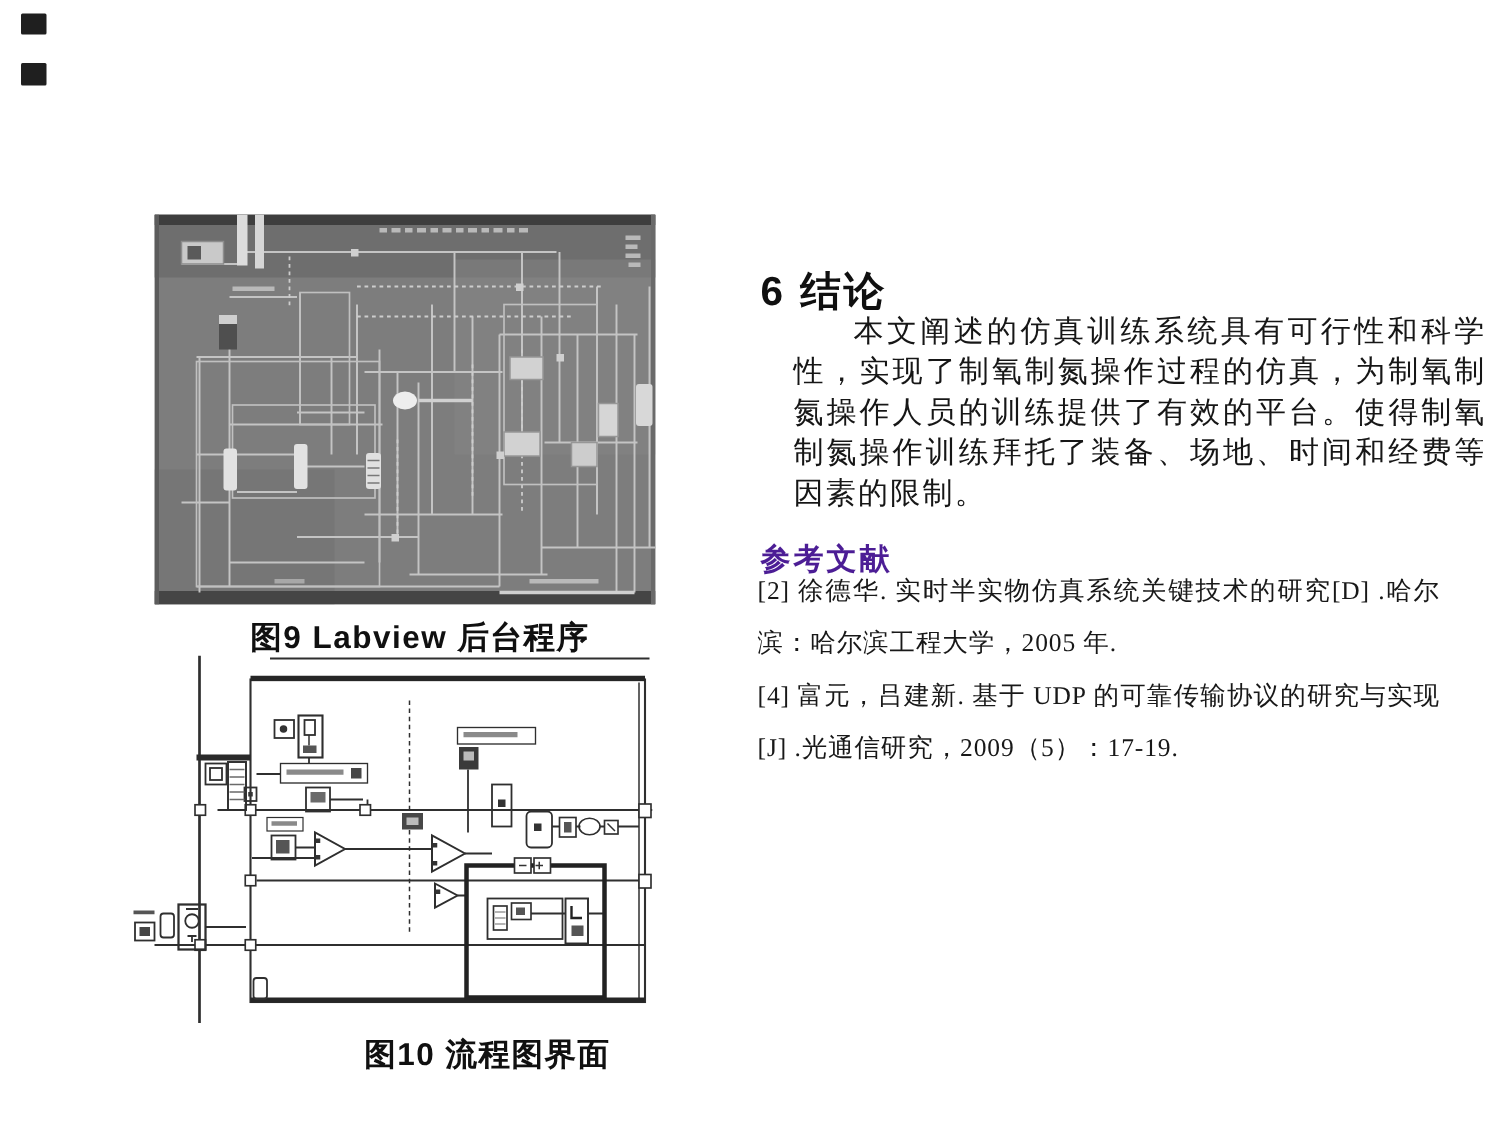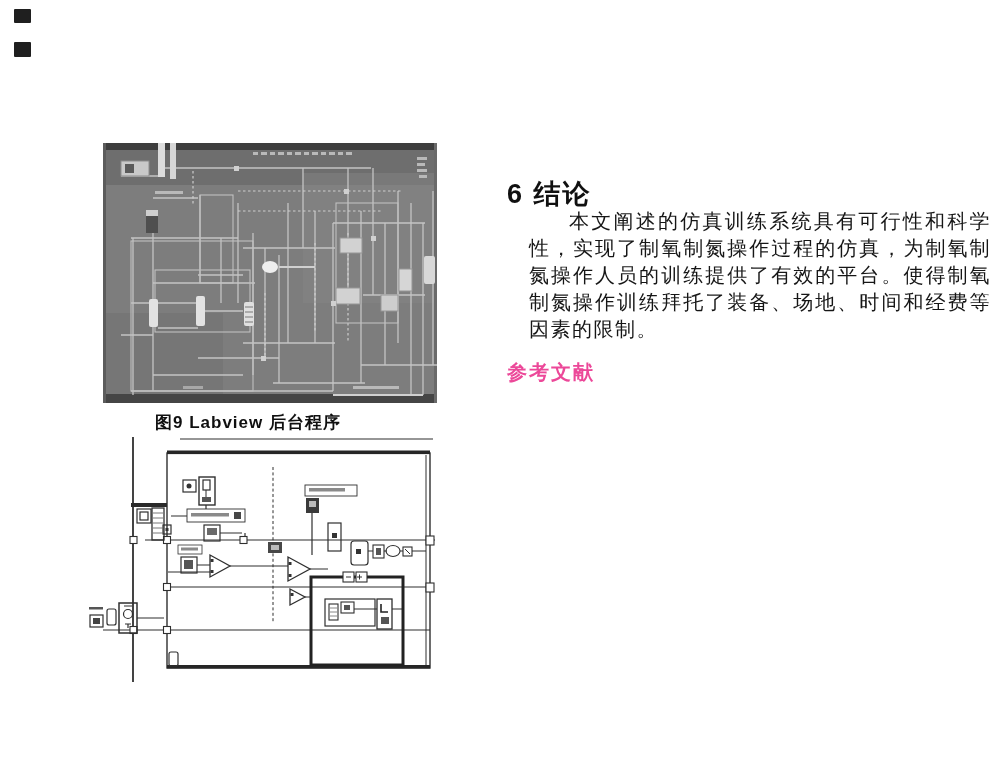--- a/index.html
+++ b/index.html
@@ -20,40 +20,40 @@
 
   
   .fig9-box{position:absolute;left:103px;top:143px;width:334px;height:260px;}
   .fig9-box svg{filter:blur(0.4px);}
   .fig10-box{position:absolute;left:85px;top:437px;width:350px;height:245px;}
   .fig10-box svg{filter:blur(0.3px);}
 
   .caption{
     position:absolute;
     font-family:"Liberation Sans","DejaVu Sans",sans-serif;
-    font-weight:bold;font-size:17px;color:#101010;
-    text-align:center;letter-spacing:1px;
+    font-weight:bold;font-size:21px;color:#101010;
+    text-align:right;letter-spacing:1px;
   }
   .caption9{left:103px;top:411px;width:290px;}
   .caption10{left:107px;top:689px;width:300px;}
   .h-conclusion{
     position:absolute;left:507px;top:154px;
     font-family:"Liberation Sans","DejaVu Sans",sans-serif;
     font-weight:bold;font-size:27px;letter-spacing:2px;color:#101010;
   }
   .conclusion-body{
     position:absolute;left:505px;top:188px;width:462px;
     font-size:20px;line-height:27px;letter-spacing:1.5px;
     text-align:justify;text-justify:inter-ideograph;
     text-indent:2em;color:#161616;margin-left:24px;
   }
   .h-references{
     position:absolute;left:507px;top:342px;
     font-family:"Liberation Sans","DejaVu Sans",sans-serif;
-    font-weight:bold;font-size:20px;letter-spacing:2px;color:#ec4899;
+    font-weight:bold;font-size:20px;letter-spacing:2px;color:#4c1d95;
   }
   .references{
     position:absolute;left:505px;top:376px;width:455px;
   }
   .references p{
     margin:0;font-size:17px;line-height:35px;letter-spacing:0.6px;
     text-align:justify;text-justify:inter-ideograph;color:#181818;
   }
 </style>
 </head>
@@ -246,21 +246,24 @@
       <rect x="244" y="167" width="9" height="16" fill="none" stroke="#2f2f2f" stroke-width="1.1"></rect>
       <path d="M245 171 h7 M245 175 h7 M245 179 h7" stroke="#6a6a6a" stroke-width="0.8" fill="none"></path>
       <rect x="256" y="165" width="13" height="11" fill="none" stroke="#2f2f2f" stroke-width="1.1"></rect>
       <rect x="259" y="168" width="6" height="5" fill="#555555"></rect>
       <rect x="292" y="162" width="15" height="30" fill="none" stroke="#2f2f2f" stroke-width="1.3"></rect>
       <path d="M296 167 v8 h7" stroke="#222222" stroke-width="1.6" fill="none"></path>
       <rect x="296" y="180" width="8" height="7" fill="#555555"></rect>
       <rect x="84" y="215" width="9" height="14" rx="2" fill="none" stroke="#2f2f2f" stroke-width="1.2"></rect>
     </svg>
   </div>
+  <div class="caption caption10">图10 流程图界面</div>
 
   <h2 class="h-conclusion">6 结论</h2>
   <p class="conclusion-body">本文阐述的仿真训练系统具有可行性和科学性，实现了制氧制氮操作过程的仿真，为制氧制氮操作人员的训练提供了有效的平台。使得制氧制氮操作训练拜托了装备、场地、时间和经费等因素的限制。</p>
 
   <h2 class="h-references">参考文献</h2>
   <div class="references">
+    <p>[2] 徐德华. 实时半实物仿真系统关键技术的研究[D] .哈尔滨：哈尔滨工程大学，2005 年.</p>
+    <p>[4] 富元，吕建新. 基于 UDP 的可靠传输协议的研究与实现[J] .光通信研究，2009（5）：17-19.</p>
   </div>
 
 </div>
 
 </body></html>

